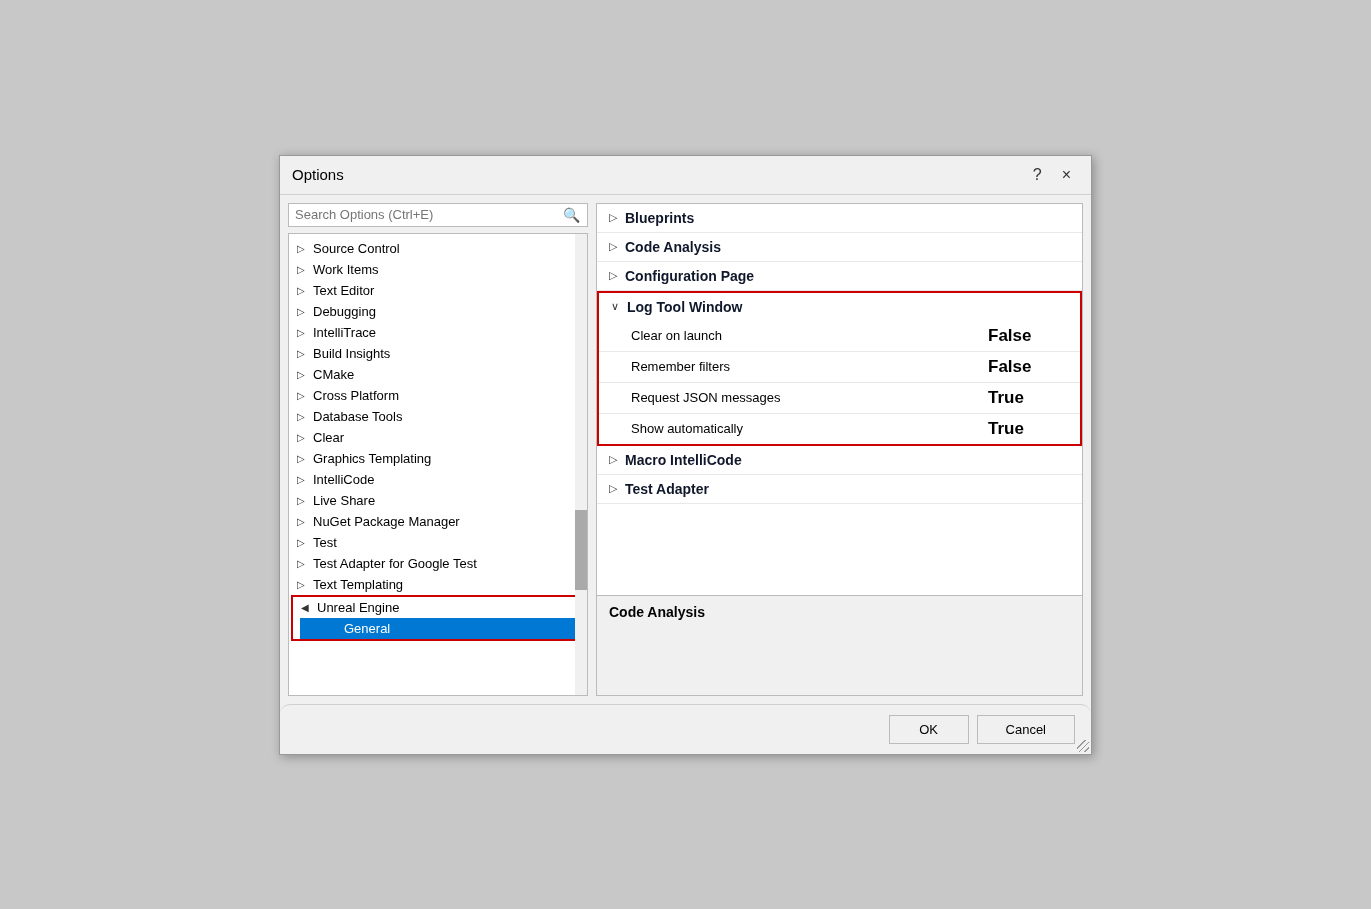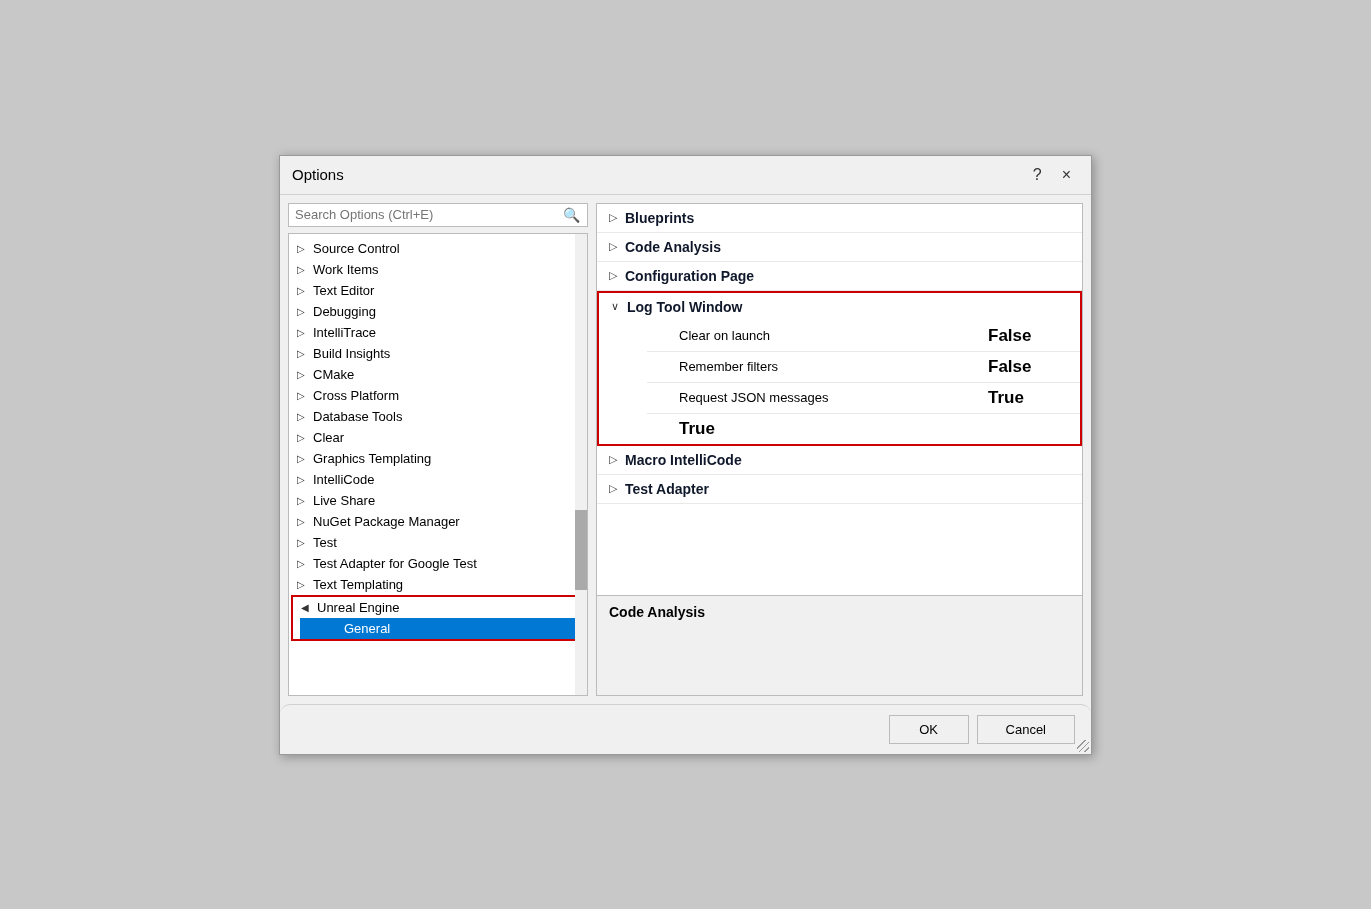--- a/index.html
+++ b/index.html
@@ -176,21 +176,20 @@
       background: #fff;
     }
     .log-tool-props {
       background: #fff;
     }
     .prop-row {
       display: flex;
       align-items: center;
       padding: 5px 12px 5px 32px;
       border-bottom: 1px solid #e8e8e8;
-      margin-left: 48px;
     }
     .prop-row:last-child { border-bottom: none; }
     .prop-name {
       flex: 1;
       font-size: 13px;
       color: #000;
     }
     .prop-value {
       font-weight: 700;
       font-size: 17px;
@@ -377,20 +376,21 @@
             </div>
             <div class="prop-row">
               <span class="prop-name">Remember filters</span>
               <span class="prop-value">False</span>
             </div>
             <div class="prop-row">
               <span class="prop-name">Request JSON messages</span>
               <span class="prop-value">True</span>
             </div>
             <div class="prop-row">
+              <span class="prop-name">Show automatically</span>
               <span class="prop-value">True</span>
             </div>
           </div>
         </div>
 
         <div class="right-row">
           <span class="right-arrow">▷</span>
           <span class="right-row-label">Macro IntelliCode</span>
         </div>
 

